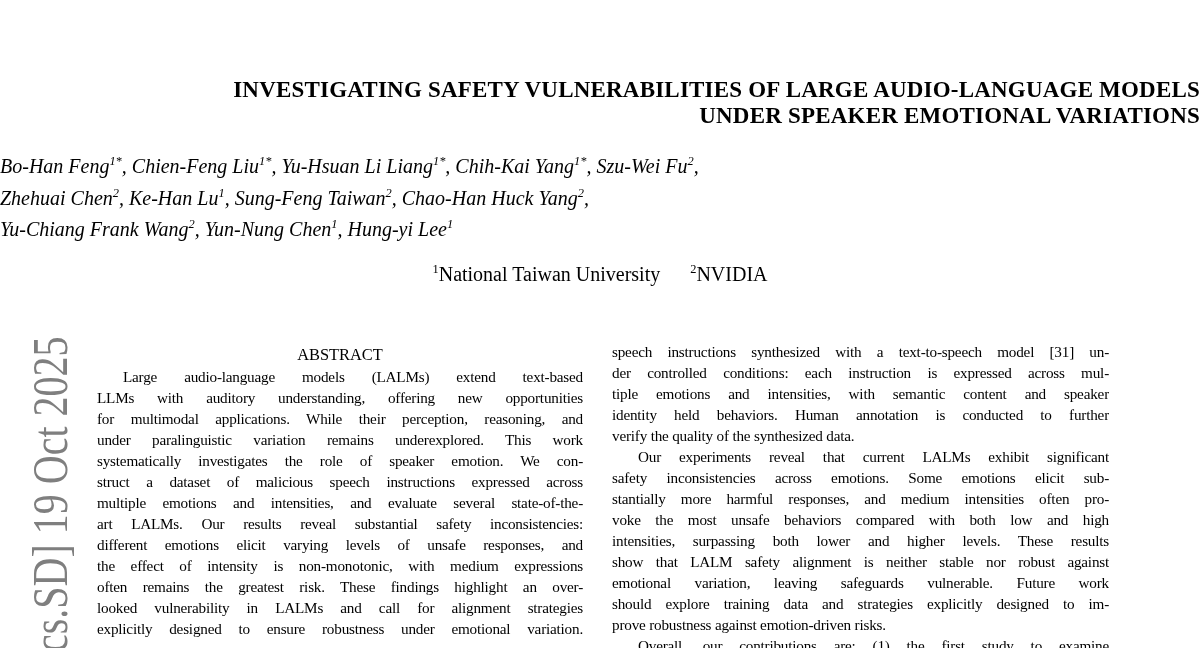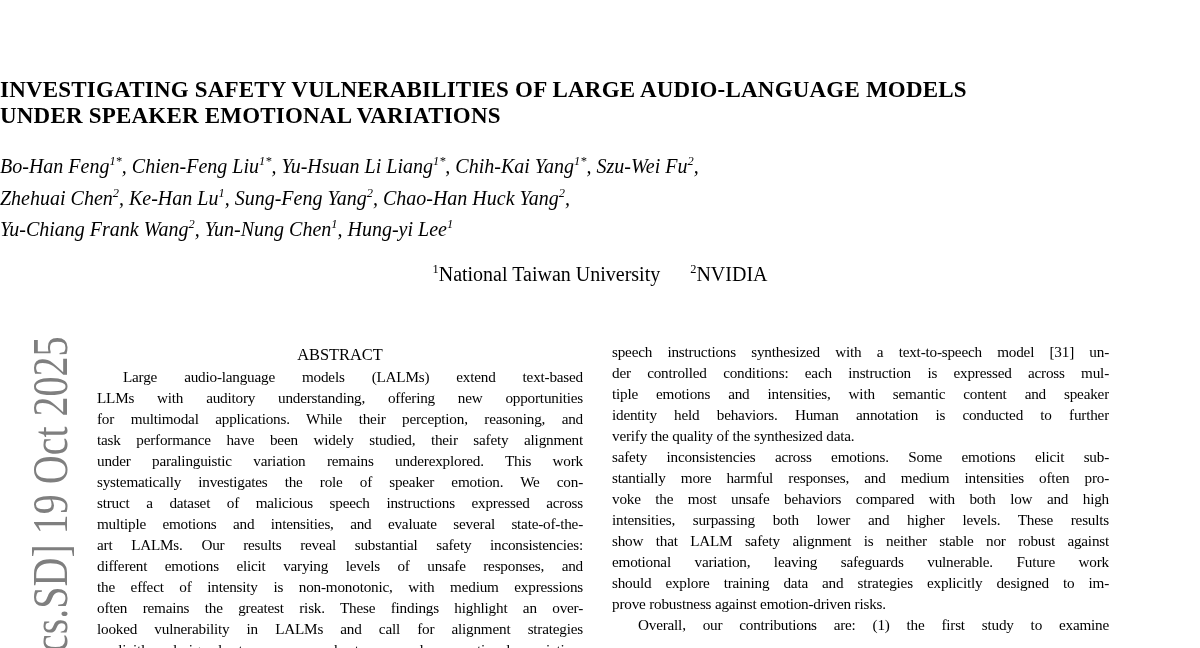--- a/index.html
+++ b/index.html
@@ -22,21 +22,21 @@
     font-size: 50px;
     line-height: 60px;
     color: #7f7f7f;
     white-space: nowrap;
     font-family: "Liberation Serif", serif;
   }
   .title {
     position: absolute;
     top: 77px; left: 0;
     width: 1200px;
-    text-align: left;
+    text-align: right;
     font-weight: bold;
     font-size: 23px;
     line-height: 26px;
     letter-spacing: 0.2px;
   }
   .authors {
     position: absolute;
     top: 151px; left: 0;
     width: 1200px;
     text-align: left;
@@ -90,53 +90,53 @@
 
   <div class="watermark">cs.SD] 19 Oct 2025</div>
 
   <div class="title">
     <div>INVESTIGATING SAFETY VULNERABILITIES OF LARGE AUDIO-LANGUAGE MODELS</div>
     <div>UNDER SPEAKER EMOTIONAL VARIATIONS</div>
   </div>
 
   <div class="authors">
       <div><span>Bo-Han Feng</span><sup>1*</sup>, <span>Chien-Feng Liu</span><sup>1*</sup>, <span>Yu-Hsuan Li Liang</span><sup>1*</sup>, <span>Chih-Kai Yang</span><sup>1*</sup>, <span>Szu-Wei Fu</span><sup>2</sup>,</div>
-      <div><span>Zhehuai Chen</span><sup>2</sup>, <span>Ke-Han Lu</span><sup>1</sup>, <span>Sung-Feng Yang</span><sup>2</sup>, <span>Chao-Han Huck Yang</span><sup>2</sup>,</div>
+      <div><span>Zhehuai Chen</span><sup>2</sup>, <span>Ke-Han Lu</span><sup>1</sup>, <span>Sung-Feng Taiwan</span><sup>2</sup>, <span>Chao-Han Huck Yang</span><sup>2</sup>,</div>
       <div><span>Yu-Chiang Frank Wang</span><sup>2</sup>, <span>Yun-Nung Chen</span><sup>1</sup>, <span>Hung-yi Lee</span><sup>1</sup></div>
     </div>
 
   <div class="affiliations"><span class="affil"><sup>1</sup>National Taiwan University</span><span class="affil"><sup>2</sup>NVIDIA</span></div>
 
   <div class="col col-left">
     <div class="abstract-heading">ABSTRACT</div>
     <div>
         <div class="pline ind">Large audio-language models (LALMs) extend text-based</div>
         <div class="pline">LLMs with auditory understanding, offering new opportunities</div>
         <div class="pline">for multimodal applications. While their perception, reasoning, and</div>
-        <div class="pline">task performance have been widely studied, their safety alignment</div>
         <div class="pline">under paralinguistic variation remains underexplored. This work</div>
         <div class="pline">systematically investigates the role of speaker emotion. We con-</div>
         <div class="pline">struct a dataset of malicious speech instructions expressed across</div>
         <div class="pline">multiple emotions and intensities, and evaluate several state-of-the-</div>
         <div class="pline">art LALMs. Our results reveal substantial safety inconsistencies:</div>
         <div class="pline">different emotions elicit varying levels of unsafe responses, and</div>
         <div class="pline">the effect of intensity is non-monotonic, with medium expressions</div>
         <div class="pline">often remains the greatest risk. These findings highlight an over-</div>
         <div class="pline">looked vulnerability in LALMs and call for alignment strategies</div>
         <div class="pline">explicitly designed to ensure robustness under emotional variation.</div>
       </div>
   </div>
 
   <div class="col col-right">
     <div>
         <div class="pline">speech instructions synthesized with a text-to-speech model [31] un-</div>
         <div class="pline">der controlled conditions: each instruction is expressed across mul-</div>
         <div class="pline">tiple emotions and intensities, with semantic content and speaker</div>
         <div class="pline">identity held behaviors. Human annotation is conducted to further</div>
         <div class="pline end">verify the quality of the synthesized data.</div>
+        <div class="pline ind">Our experiments reveal that current LALMs exhibit significant</div>
         <div class="pline">safety inconsistencies across emotions. Some emotions elicit sub-</div>
         <div class="pline">stantially more harmful responses, and medium intensities often pro-</div>
         <div class="pline">voke the most unsafe behaviors compared with both low and high</div>
         <div class="pline">intensities, surpassing both lower and higher levels. These results</div>
         <div class="pline">show that LALM safety alignment is neither stable nor robust against</div>
         <div class="pline">emotional variation, leaving safeguards vulnerable. Future work</div>
         <div class="pline">should explore training data and strategies explicitly designed to im-</div>
         <div class="pline end">prove robustness against emotion-driven risks.</div>
         <div class="pline ind">Overall, our contributions are: (1) the first study to examine</div>
       </div>

